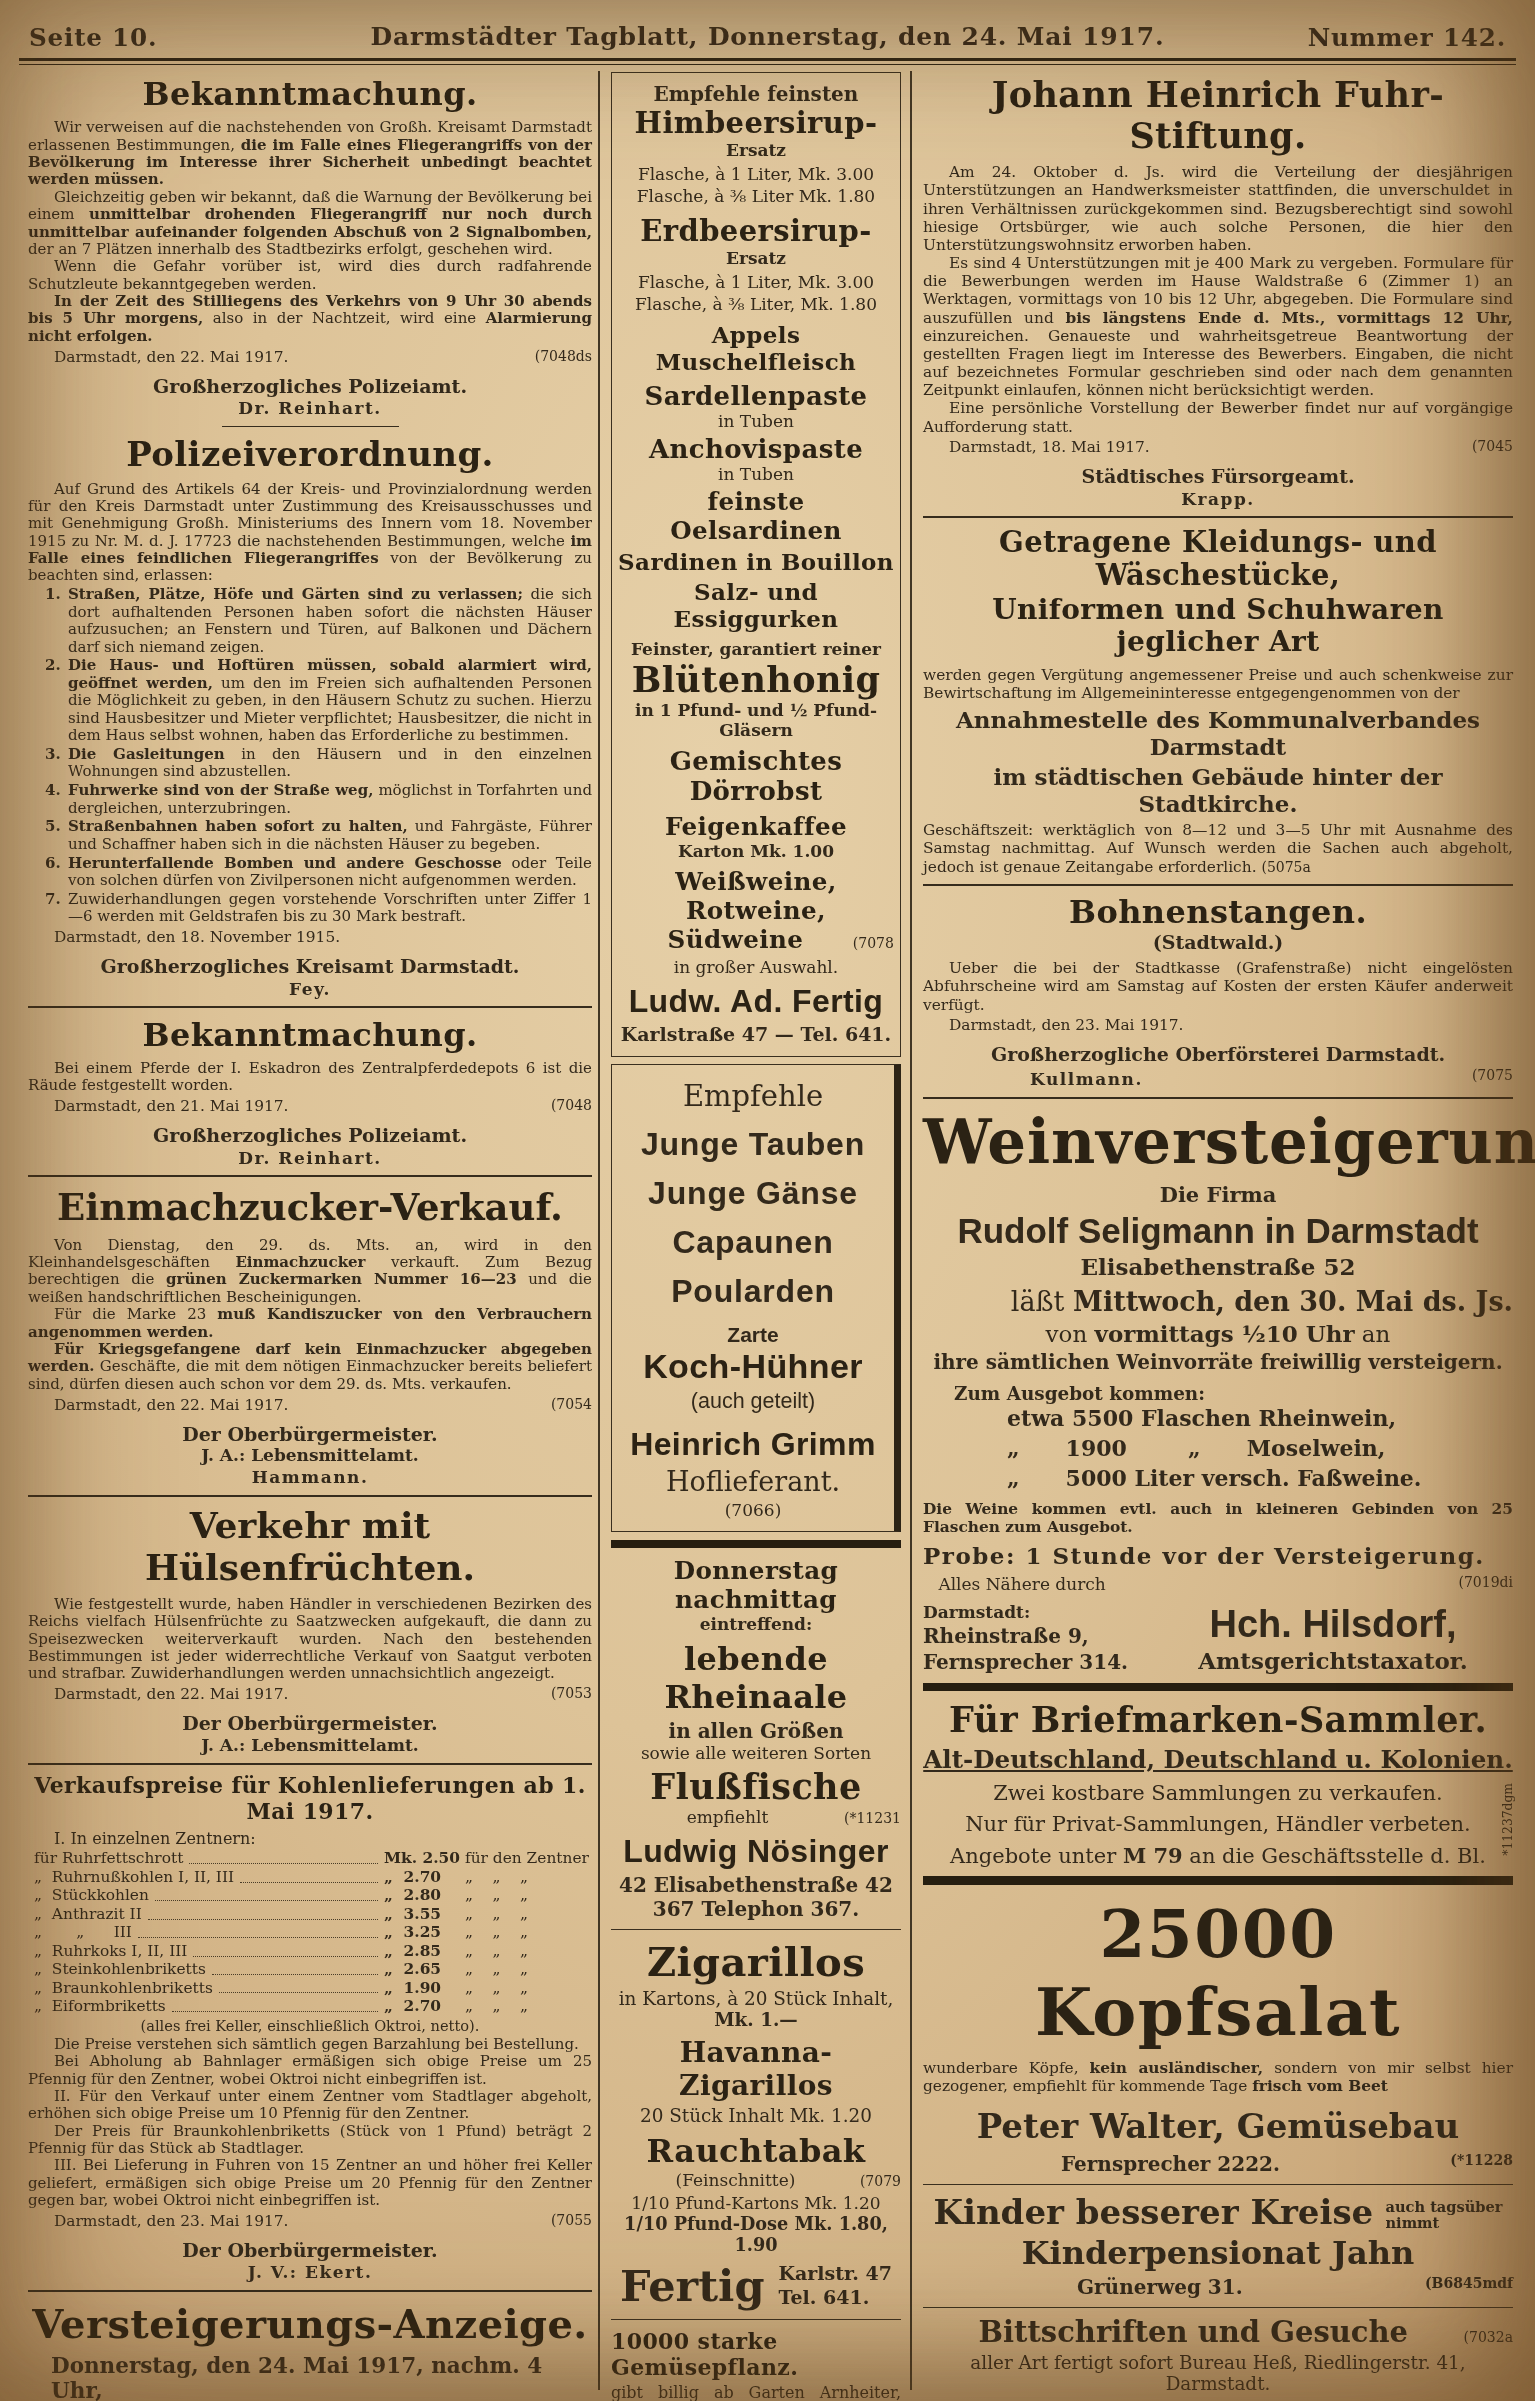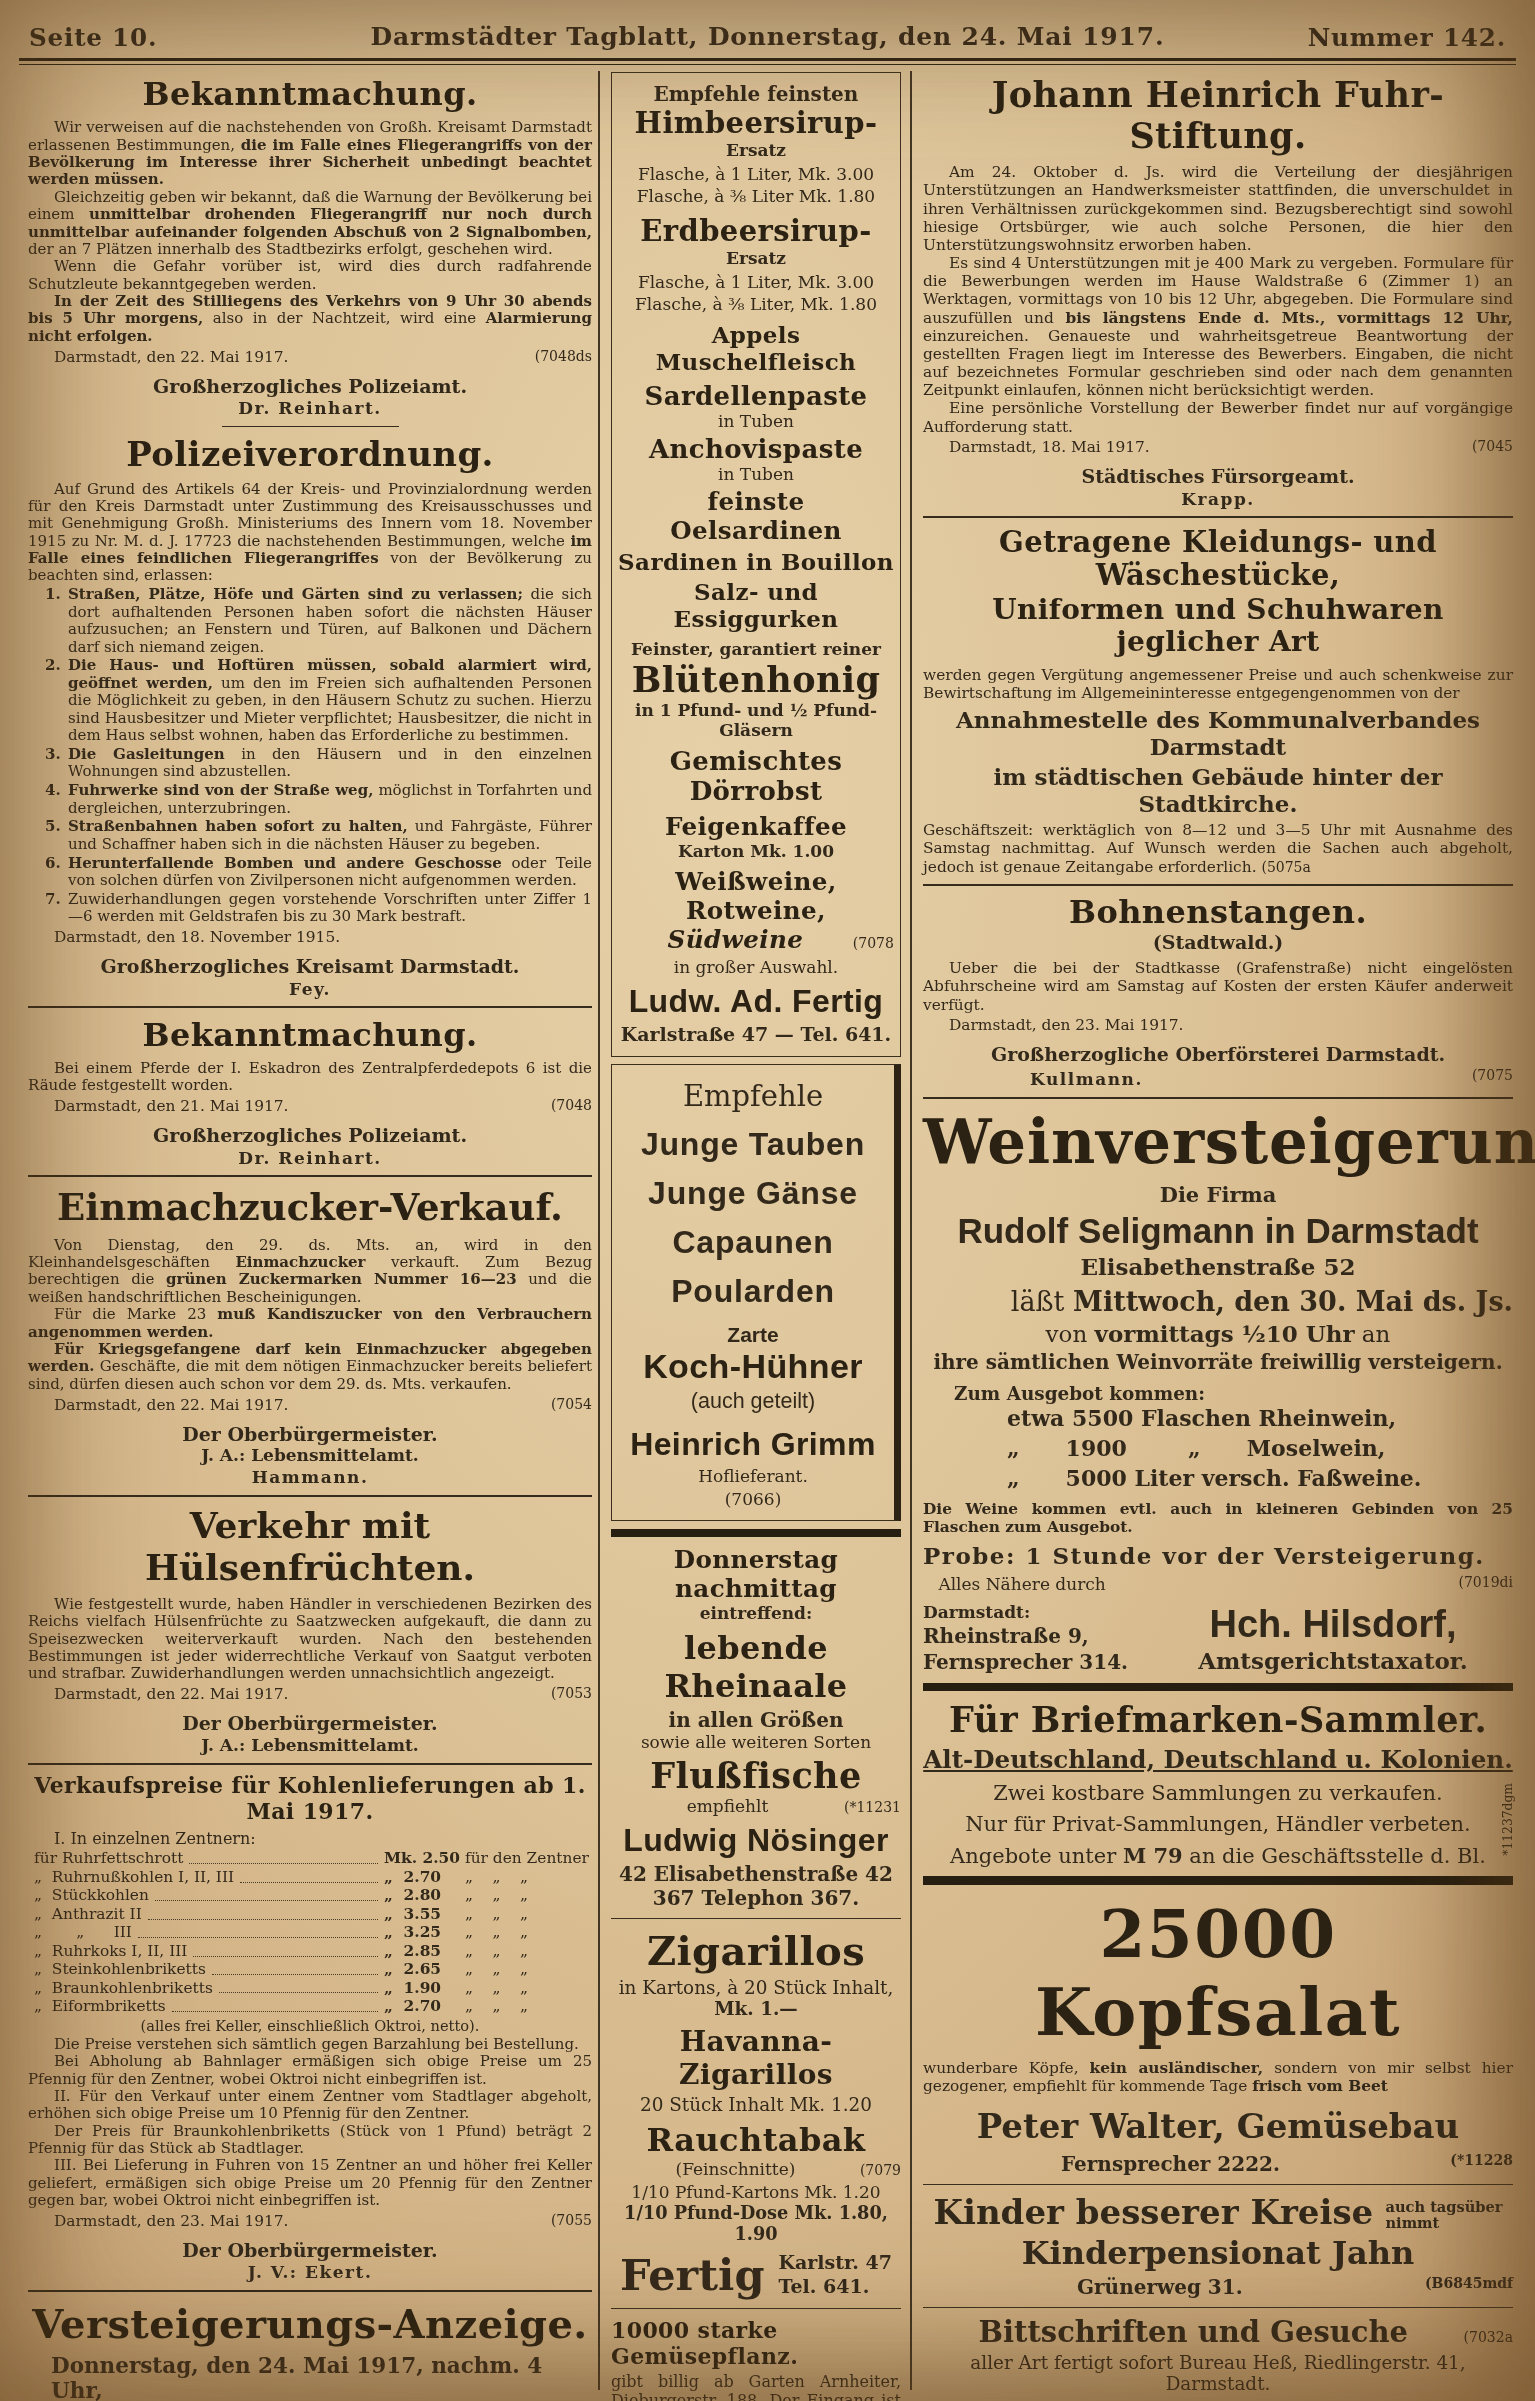--- a/index.html
+++ b/index.html
@@ -305,39 +305,39 @@
       <div class="frt m-h30 mt4">Sardinen in Bouillon</div>
       <div class="frt m-h30 mt4">Salz- und Essiggurken</div>
       <div class="m-sub-b mt8">Feinster, garantiert reiner</div>
       <div class="frt m-h46">Blütenhonig</div>
       <div class="m-sub-b">in 1 Pfund- und ½ Pfund-Gläsern</div>
       <div class="frt m-h34 mt8">Gemischtes Dörrobst</div>
       <div class="frt m-h32 mt8">Feigenkaffee</div>
       <div class="m-sub-b">Karton Mk. 1.00</div>
       <div class="frt m-h32 mt8">Weißweine, Rotweine,</div>
       <div class="refrow">
-          <span class="frt m-h32" style="flex:1;font-style:italic;">Südweine</span>
+          <span class="frt m-h32" style="flex:1;">Südweine</span>
           <span class="ref">(7078</span>
         </div>
       <div class="m-sub mt4">in großer Auswahl.</div>
       <div class="slab frt m-h42 mt8">Ludw. Ad. Fertig</div>
       <div class="m-sub-b mt4" style="font-size:19px;">Karlstraße 47  —  Tel. 641.</div>
     </article>
 
     <article class="ad-box2">
       <div class="m-sub mt4" style="font-size:29px;">Empfehle</div>
       <div class="grimm-item">Junge Tauben</div>
       <div class="grimm-item">Junge Gänse</div>
       <div class="grimm-item">Capaunen</div>
       <div class="grimm-item">Poularden</div>
       <div class="m-sub-b mt16" style="font-size:21px;font-family:'Liberation Sans','DejaVu Sans',sans-serif;">Zarte</div>
       <div class="slab frt m-h44">Koch-Hühner</div>
       <div class="m-sub mt4" style="font-size:21.5px;font-family:'Liberation Sans','DejaVu Sans',sans-serif;">(auch geteilt)</div>
       <div class="slab frt m-h42 mt16">Heinrich Grimm</div>
-      <div class="m-sub mt4" style="font-size:17px;">Hoflieferant.</div>
+      <div class="m-sub mt4" style="font-size:27px;">Hoflieferant.</div>
       <div class="m-sub mt4">(7066)</div>
     </article>
 
     <div class="band"></div>
 
     <article>
       <div class="frt m-h32">Donnerstag nachmittag</div>
       <div class="m-sub-b">eintreffend:</div>
       <div class="frt m-h42 mt8">lebende Rheinaale</div>
       <div class="m-sub-b mt4" style="font-size:20px;">in allen Größen</div>

